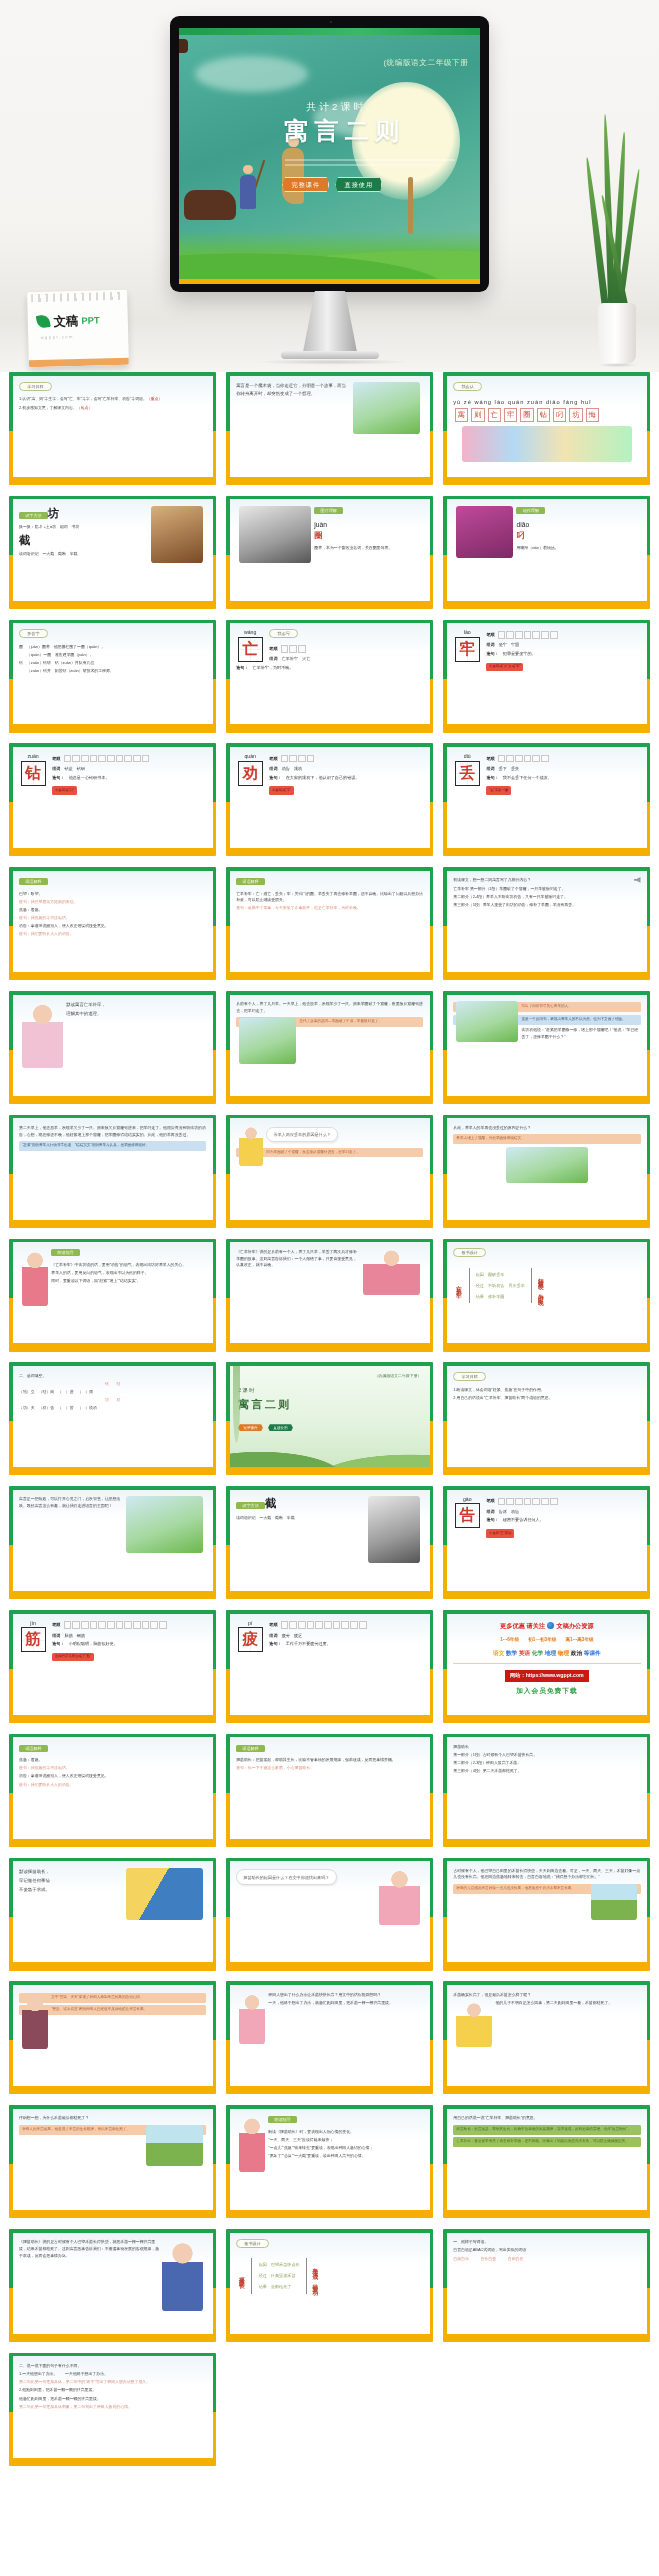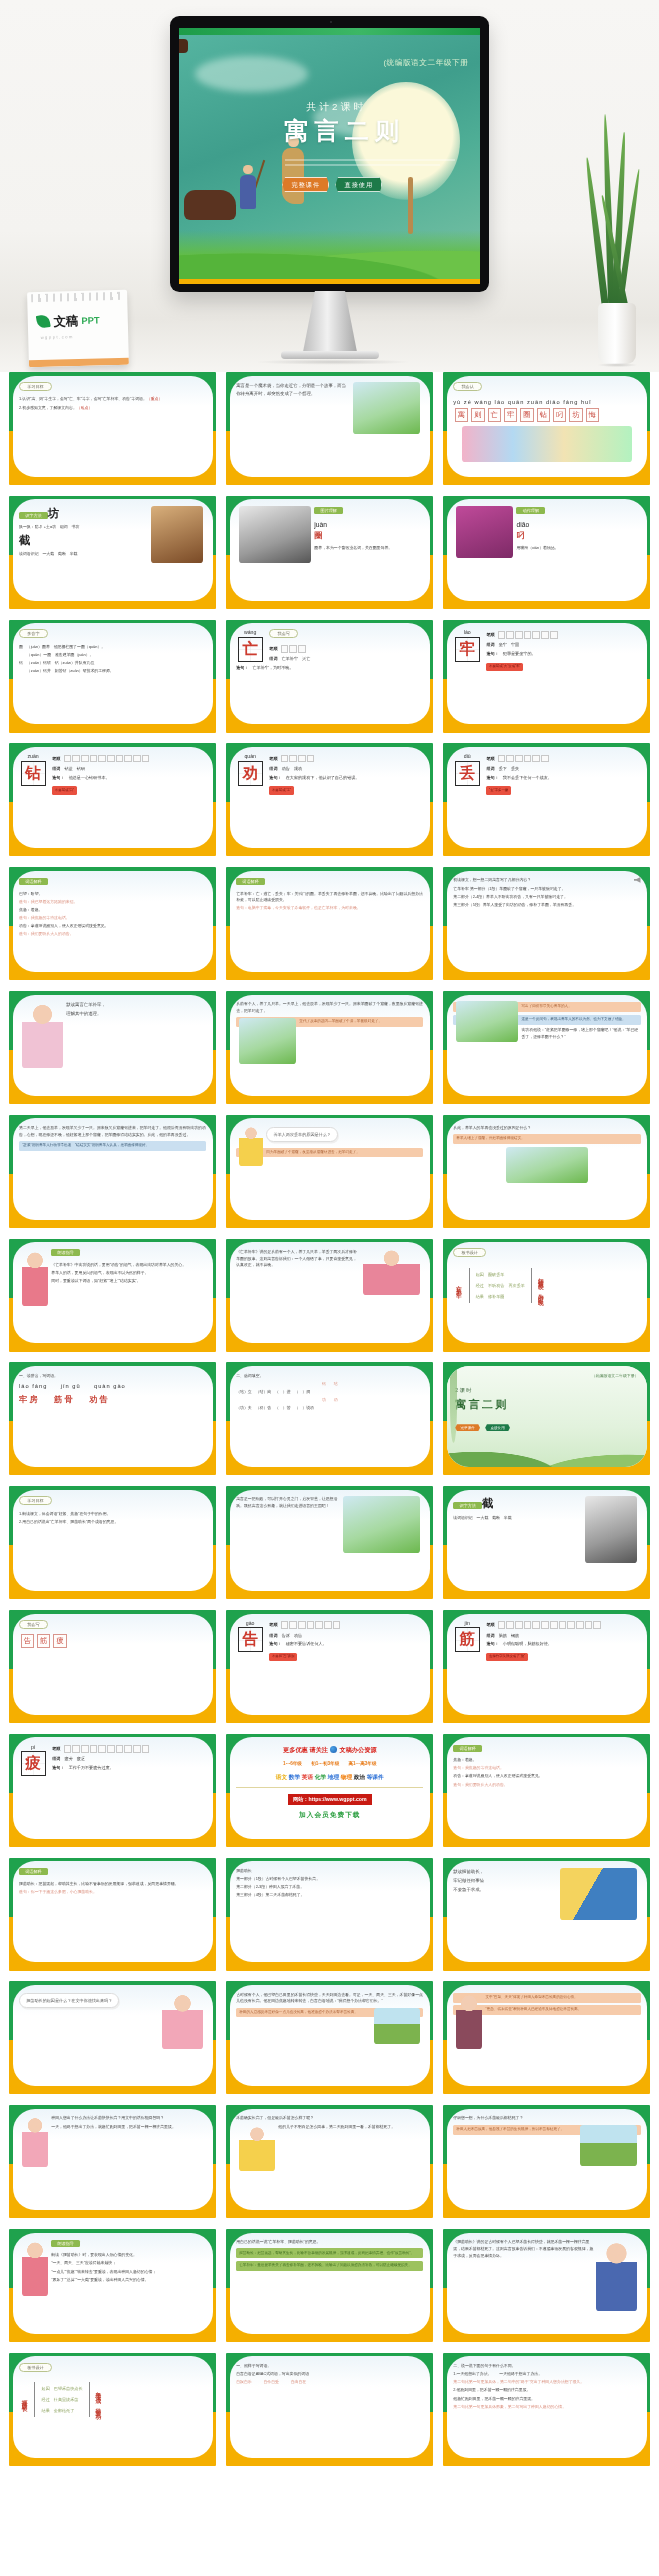--- a/index.html
+++ b/index.html
@@ -67,21 +67,21 @@
     background:linear-gradient(90deg,#efefec,#ffffff 45%,#dddad4);border-radius:5.2px 5.2px 9.3px 9.3px;}
   .plant-shadow{position:absolute;left:3.1px;bottom:-4.1px;width:57px;height:6.2px;border-radius:50%;
     background:radial-gradient(50% 50%,rgba(0,0,0,.15),transparent 70%);}
 
   
   .grid{position:absolute;left:9.3px;top:372px;width:641px;display:grid;
     grid-template-columns:repeat(3,1fr);column-gap:10.3px;row-gap:10.8px;grid-auto-rows:113px;}
   .card{position:relative;border-radius:1px;box-sizing:border-box;padding:3.6px 3.6px 8.2px;
     background:linear-gradient(180deg,#1fa24d 0 52%,#f5af00 52% 100%);}
   .card-inner{position:relative;width:100%;height:100%;box-sizing:border-box;overflow:hidden;
-    padding:5.2px 6.2px;background:linear-gradient(180deg,#edf5fa 0%,#ffffff 30%);border-radius:22px;}
+    padding:5.2px 6.2px;background:linear-gradient(180deg,#edf5fa 0%,#ffffff 30%);}
   .badge-outline{display:inline-block;border:0.5px solid #b9c38e;border-radius:6.2px;padding:1px 7.2px;
     font-size:4.1px;color:#6a6a58;background:#fdfdf8;margin:1px 0 4.1px;}
   .badge-green{display:inline-block;background:#8db94e;color:#fdf7ea;border-radius:1.5px;
     padding:1px 6.2px;font-size:4.1px;margin:1px 0 4.1px;}
   .c-text{font-size:3.9px;color:#3f3f3f;line-height:1.7;margin:1.5px 0;}
   .c-text.lg{font-size:4.4px;}
   .c-text.center{text-align:center;}
   .red{color:#c0392b;}
   .pink{color:#d98a77;}
   .note{border-radius:1.5px;padding:2.1px 3.1px;font-size:3.6px;line-height:1.6;margin:2.6px 0;}
@@ -336,27 +336,20 @@
           <div class="diag-mid">
             <div class="diag-item">起因　圈破丢羊</div>
             <div class="diag-item">经过　不听劝告　再次丢羊</div>
             <div class="diag-item">结果　修补羊圈</div>
           </div>
           <span class="vtext">知错就改　为时不晚</span>
         </div></div>
     </div>
     <div class="card">
       <div class="card-inner">
-        <div class="c-text">一、读拼音，写词语。</div>
-        <div class="pinyin-row">láo fáng　　jīn gǔ　　quàn gào</div>
-        <div class="c-text"><span class="red-char">牢 房　　筋 骨　　劝 告</span></div>
-      </div>
-    </div>
-    <div class="card">
-      <div class="card-inner">
         <div class="c-text">二、选词填空。</div>
         <div class="c-text pink center">钻　　站</div>
         <div class="c-text">（站）立　（站）岗　（　）进　（　）洞</div>
         <div class="c-text pink center">功　　劝</div>
         <div class="c-text">（功）夫　（劝）告　（　）苦　（　）说劝</div>
       </div>
     </div>
     <div class="card">
       <div class="card-inner">
         <div class="ts2">
@@ -372,23 +365,20 @@
       <div class="card-inner"><span class="badge-outline">学习目标</span><div class="c-text">1.朗读课文，体会词语“赶紧、焦急”在句子中的作用。</div><div class="c-text">2.用自己的话说出“亡羊补牢、揠苗助长”两个成语的意思。</div></div>
     </div>
     <div class="card">
       <div class="card-inner">
         <div class="art art-scene" style="width: 77px; height: 57px; float: right;"></div>
         <div class="c-text">寓言是一把钥匙，可以打开心灵之门，启发智慧，让思想活跃。既然寓言这么有趣，就让我们走进语言的王国吧！</div>
       </div>
     </div>
     <div class="card">
       <div class="card-inner"><span class="badge-green">识字方法</span><div class="art art-bw" style="width: 52px; height: 67px; float: right;"></div><span class="big-char">截</span><div class="c-text">读词语识记　一大截　截断　半截</div></div>
-    </div>
-    <div class="card">
-      <div class="card-inner"><span class="badge-outline">我会写</span><div><span class="char-box">告</span><span class="char-box">筋</span><span class="char-box">疲</span></div></div>
     </div>
     <div class="card">
       <div class="card-inner"><div class="hz-wrap">
           <div class="hz-pin">gào</div>
           <div class="hz-box">告</div>
         </div><div class="stroke-row"><b>笔顺</b><span class="sb"></span><span class="sb"></span><span class="sb"></span><span class="sb"></span><span class="sb"></span><span class="sb"></span><span class="sb"></span></div><div class="kv"><span class="k">组词</span><span class="v">告诉　劝告</span></div><div class="kv"><span class="k">造句：</span><span class="v">秘密不要告诉任何人。</span></div><div class="note n-red">不要和“吉”弄混</div></div>
     </div>
     <div class="card">
       <div class="card-inner"><div class="hz-wrap">
           <div class="hz-pin">jīn</div>

